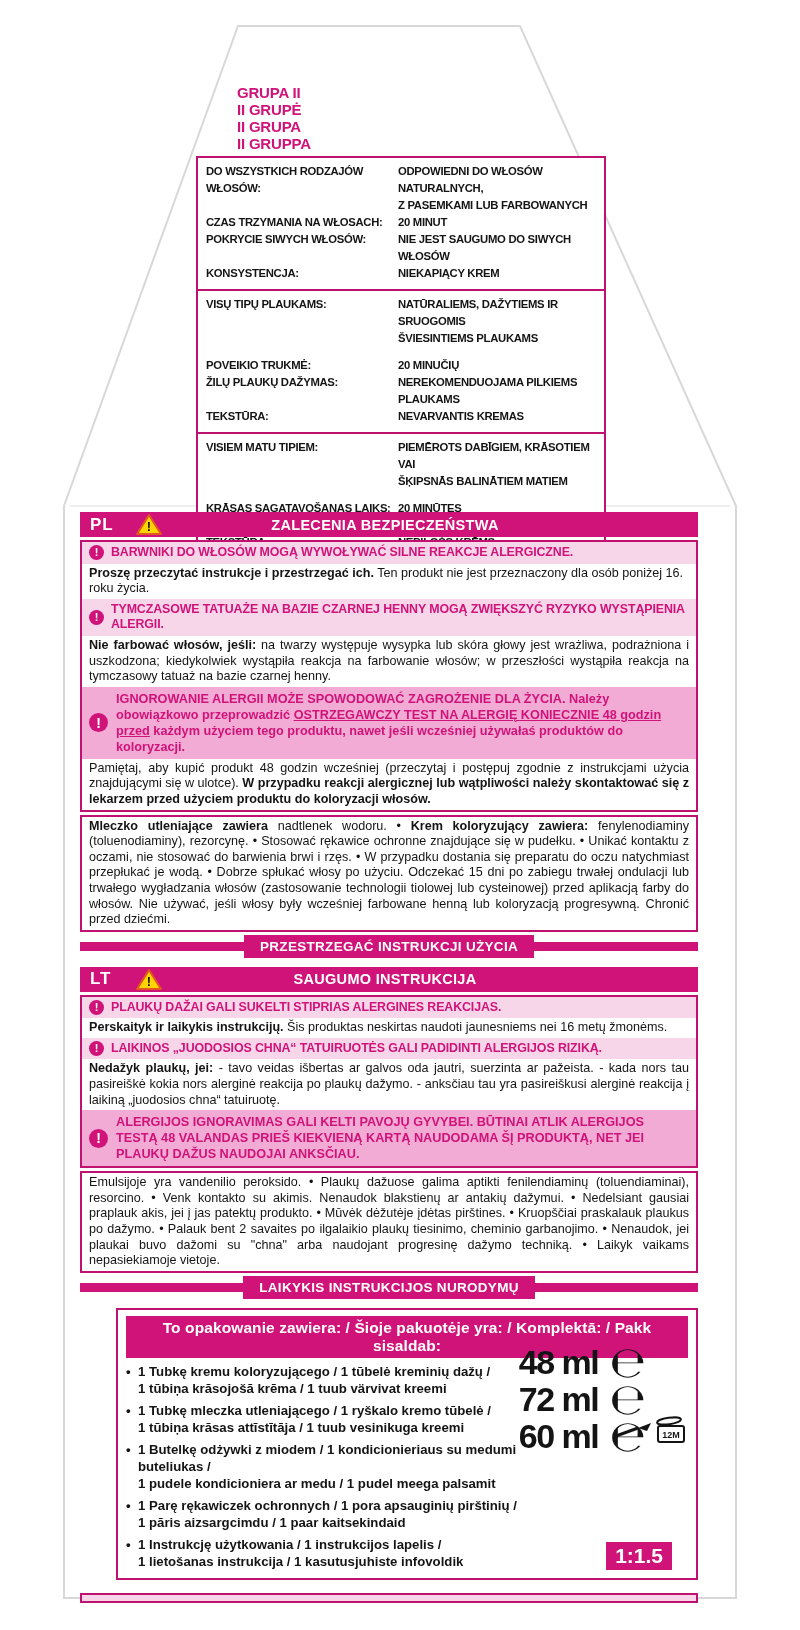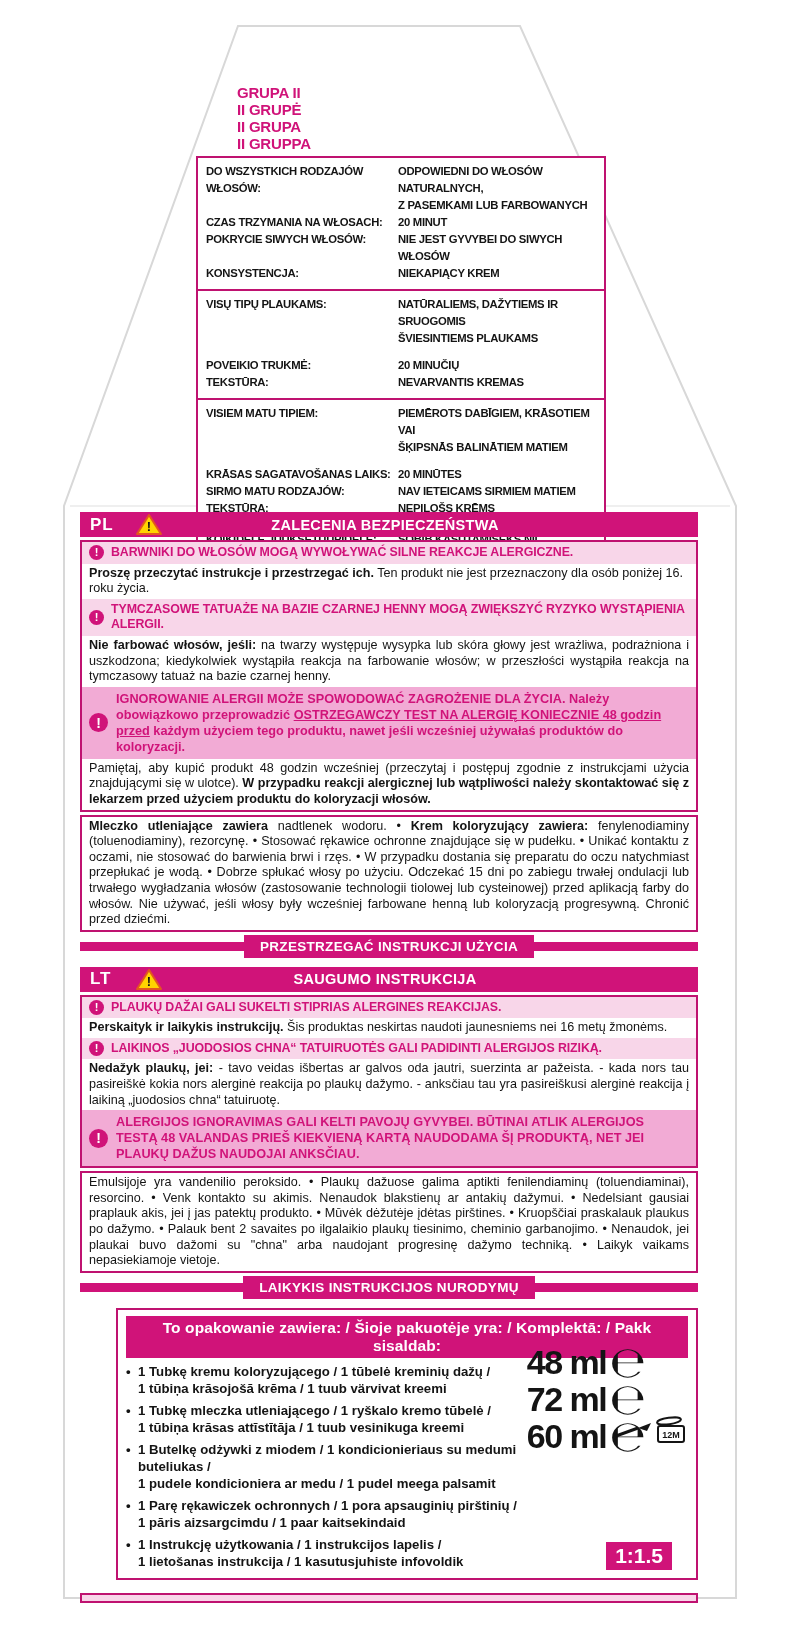--- a/index.html
+++ b/index.html
@@ -53,21 +53,21 @@
   .wing-label{background:var(--mag);color:#fff;font-weight:bold;font-size:13.5px;
               letter-spacing:0.3px;padding:4px 16px;}
 
   
   .contents-box{border:2.5px solid var(--magB);margin-top:4px;padding:6px 8px 8px;position:relative;margin-left:36px;}
   .contents-header{background:var(--mag);color:#fff;font-weight:bold;font-size:15.5px;
                    text-align:center;padding:3px 4px;letter-spacing:0.1px;}
   .citem{display:flex;font-weight:bold;font-size:13.2px;line-height:17px;margin-top:5px;max-width:455px;}
   .citem .bullet{width:12px;flex:none;}
   .volumes{position:absolute;right:8px;top:34px;width:200px;}
-  .vol{display:flex;align-items:center;justify-content:flex-end;height:37px;padding-right:42px;}
+  .vol{display:flex;align-items:center;justify-content:flex-end;height:37px;padding-right:42px;gap:8px;}
   .vol .num{font-weight:bold;font-size:34px;letter-spacing:-1.5px;}
   .emark{font-family:"DejaVu Sans",sans-serif;font-size:43px;font-weight:400;margin-left:3px;line-height:0.9;}
   .vol-icons{position:absolute;right:0;top:72px;display:flex;align-items:center;gap:2px;}
   .ratio{position:absolute;right:24px;bottom:8px;background:var(--mag);color:#fff;
          font-weight:bold;font-size:21px;padding:2px 9px;letter-spacing:0;}
 
   
   .ing-banner{border:2.5px solid var(--magB);background:var(--pinkL);margin-top:13px;
               display:flex;align-items:center;padding:3px 12px;color:var(--mag);
               font-weight:bold;font-size:17px;}
@@ -96,36 +96,40 @@
 WŁOSÓW:</span>
           <span class="val">ODPOWIEDNI DO WŁOSÓW NATURALNYCH,
 Z PASEMKAMI LUB FARBOWANYCH</span>
         </div>
       <div class="spec-row">
           <span class="lbl">CZAS TRZYMANIA NA WŁOSACH:</span>
           <span class="val">20 MINUT</span>
         </div>
       <div class="spec-row">
           <span class="lbl">POKRYCIE SIWYCH WŁOSÓW:</span>
-          <span class="val">NIE JEST GYVYBEI DO SIWYCH WŁOSÓW</span>
+          <span class="val">NIE JEST SAUGUMO DO SIWYCH WŁOSÓW</span>
         </div>
       <div class="spec-row">
           <span class="lbl">KONSYSTENCJA:</span>
           <span class="val">NIEKAPIĄCY KREM</span>
         </div>
     </div>
     <div class="spec-section">
       <div class="spec-row gap">
           <span class="lbl">VISŲ TIPŲ PLAUKAMS:</span>
           <span class="val">NATŪRALIEMS, DAŽYTIEMS IR SRUOGOMIS
 ŠVIESINTIEMS PLAUKAMS</span>
         </div>
       <div class="spec-row">
           <span class="lbl">POVEIKIO TRUKMĖ:</span>
           <span class="val">20 MINUČIŲ</span>
+        </div>
+      <div class="spec-row">
+          <span class="lbl">ŽILŲ PLAUKŲ DAŽYMAS:</span>
+          <span class="val">NEREKOMENDUOJAMA PILKIEMS PLAUKAMS</span>
         </div>
       <div class="spec-row">
           <span class="lbl">TEKSTŪRA:</span>
           <span class="val">NEVARVANTIS KREMAS</span>
         </div>
     </div>
     <div class="spec-section">
       <div class="spec-row gap">
           <span class="lbl">VISIEM MATU TIPIEM:</span>
           <span class="val">PIEMĒROTS DABĪGIEM, KRĀSOTIEM VAI

